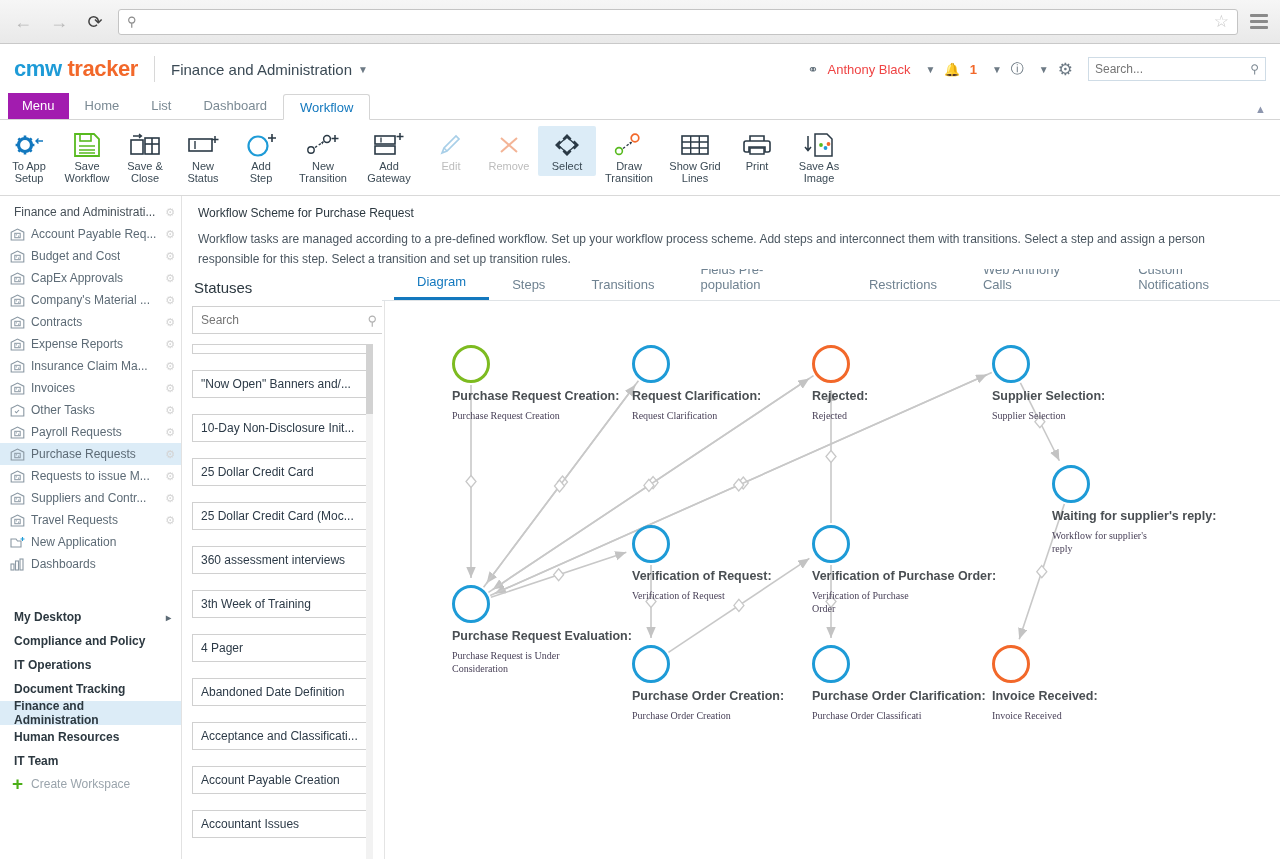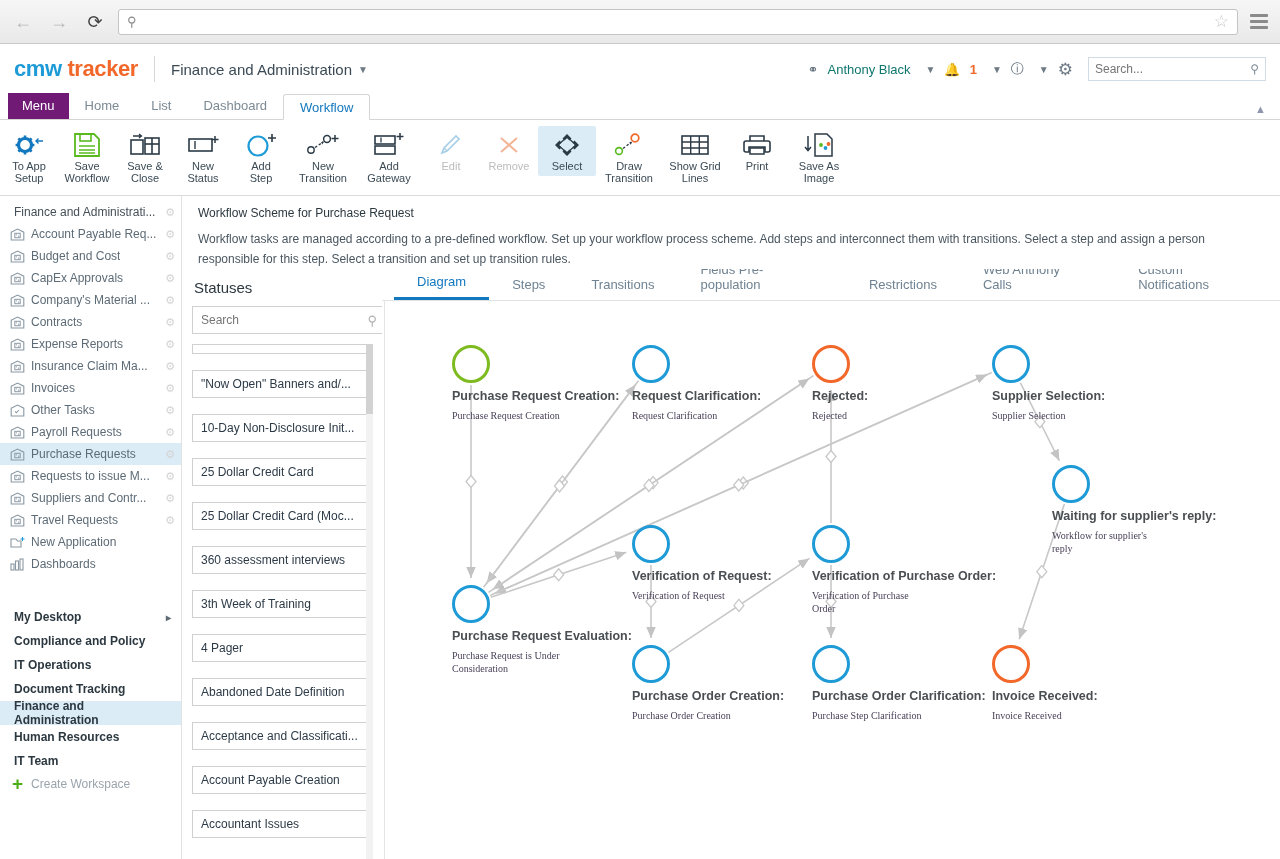--- a/index.html
+++ b/index.html
@@ -67,21 +67,21 @@
   .ws-name { font-size: 15px; color: #3b4a55; }
   .caret { color:#6d7a85; font-size: 10px; margin-left: 6px; }
 
   .header-right {
     margin-left: auto;
     display: flex;
     align-items: center;
     gap: 9px;
     font-size: 13px;
   }
-  .user-link { color: #0f766e; }
+  .user-link { color: #ef4444; }
   .hdr-ico { color: #5d6b76; }
   .bell-count { color:#f2682a; font-weight: bold; }
   .gear-ico { color:#6d7a85; font-size:17px; }
   .hdr-search {
     width: 178px; height: 24px;
     border: 1px solid #cfdce6;
     display: flex; align-items:center;
     padding: 0 6px;
     margin-left: 6px;
   }
@@ -94,21 +94,21 @@
   .tabs-row {
     height: 26px;
     border-bottom: 1px solid #d5d5d5;
     display: flex;
     align-items: flex-end;
     padding-left: 8px;
     position: relative;
     background: #fff;
   }
   .menu-tab {
-    background: #701a75;
+    background: #a21caf;
     color: #fff;
     font-size: 13px;
     padding: 5px 14px 5px 14px;
     height: 26px;
     line-height: 16px;
   }
   .tab {
     font-size: 13px;
     color: #7b8a94;
     padding: 5px 16px;
@@ -818,21 +818,21 @@
                 <div class="sub">Verification of Purchase Order</div>
               </div>
               <div class="node" style="left:247px;top:344px">
                 <div class="circle "></div>
                 <div class="title">Purchase Order Creation:</div>
                 <div class="sub">Purchase Order Creation</div>
               </div>
               <div class="node" style="left:427px;top:344px">
                 <div class="circle "></div>
                 <div class="title">Purchase Order Clarification:</div>
-                <div class="sub">Purchase Step Clarification</div>
+                <div class="sub">Purchase Order Classificati</div>
               </div>
               <div class="node" style="left:607px;top:344px">
                 <div class="circle orange"></div>
                 <div class="title">Invoice Received:</div>
                 <div class="sub">Invoice Received</div>
               </div>
             </div>
         </div>
       </div>
     </div>

